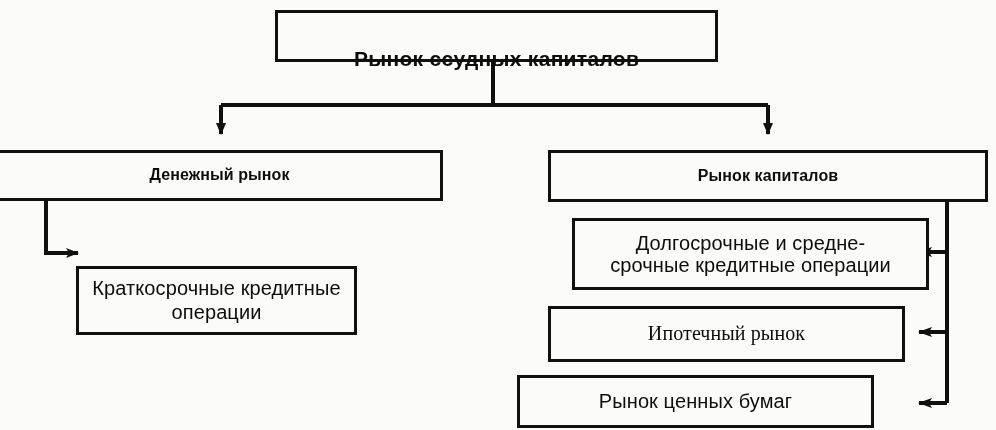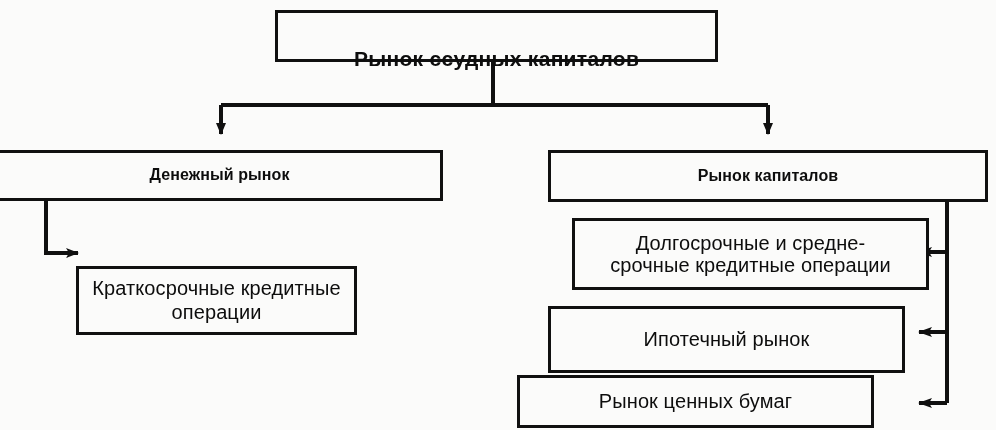--- a/index.html
+++ b/index.html
@@ -79,21 +79,22 @@
   .leaf-long {
     left: 572px;
     top: 218px;
     width: 357px;
     height: 72px;
   }
   .leaf-mortgage {
     left: 548px;
     top: 306px;
     width: 357px;
-    height: 67px;
+    height: 56px;
+    font-family: Liberation Serif, serif;
   }
   .leaf-securities {
     left: 517px;
     top: 375px;
     width: 357px;
     height: 53px;
   }
   .leaf-short .node-label,
   .leaf-long .node-label,
   .leaf-mortgage .node-label,

